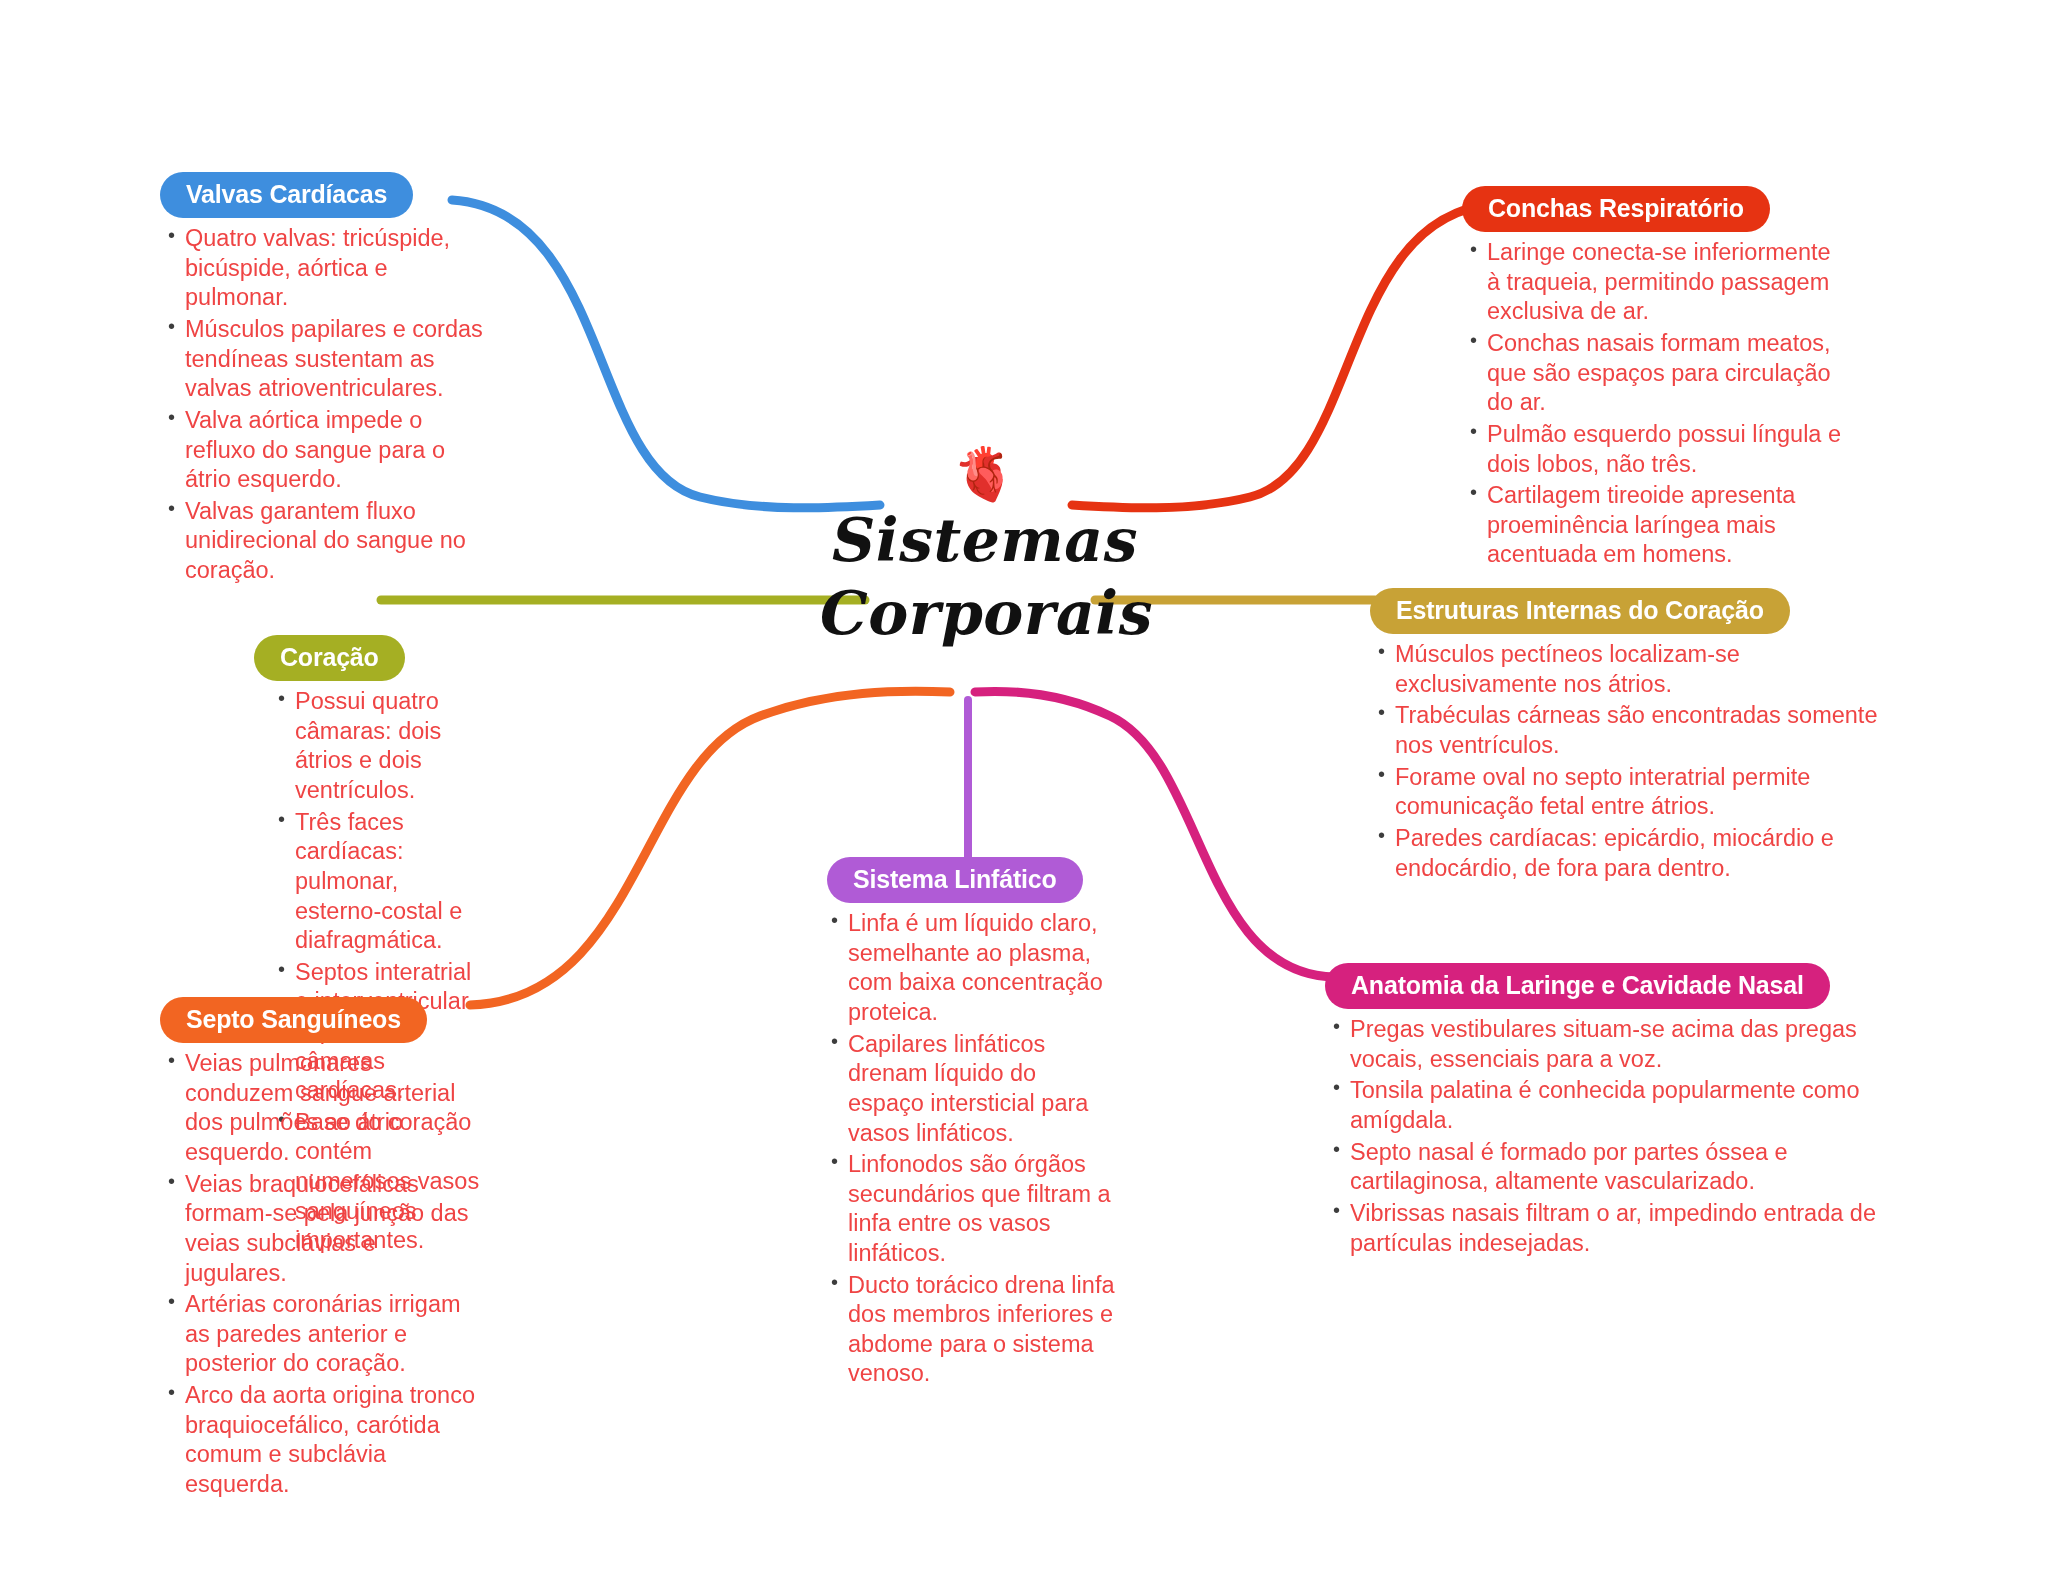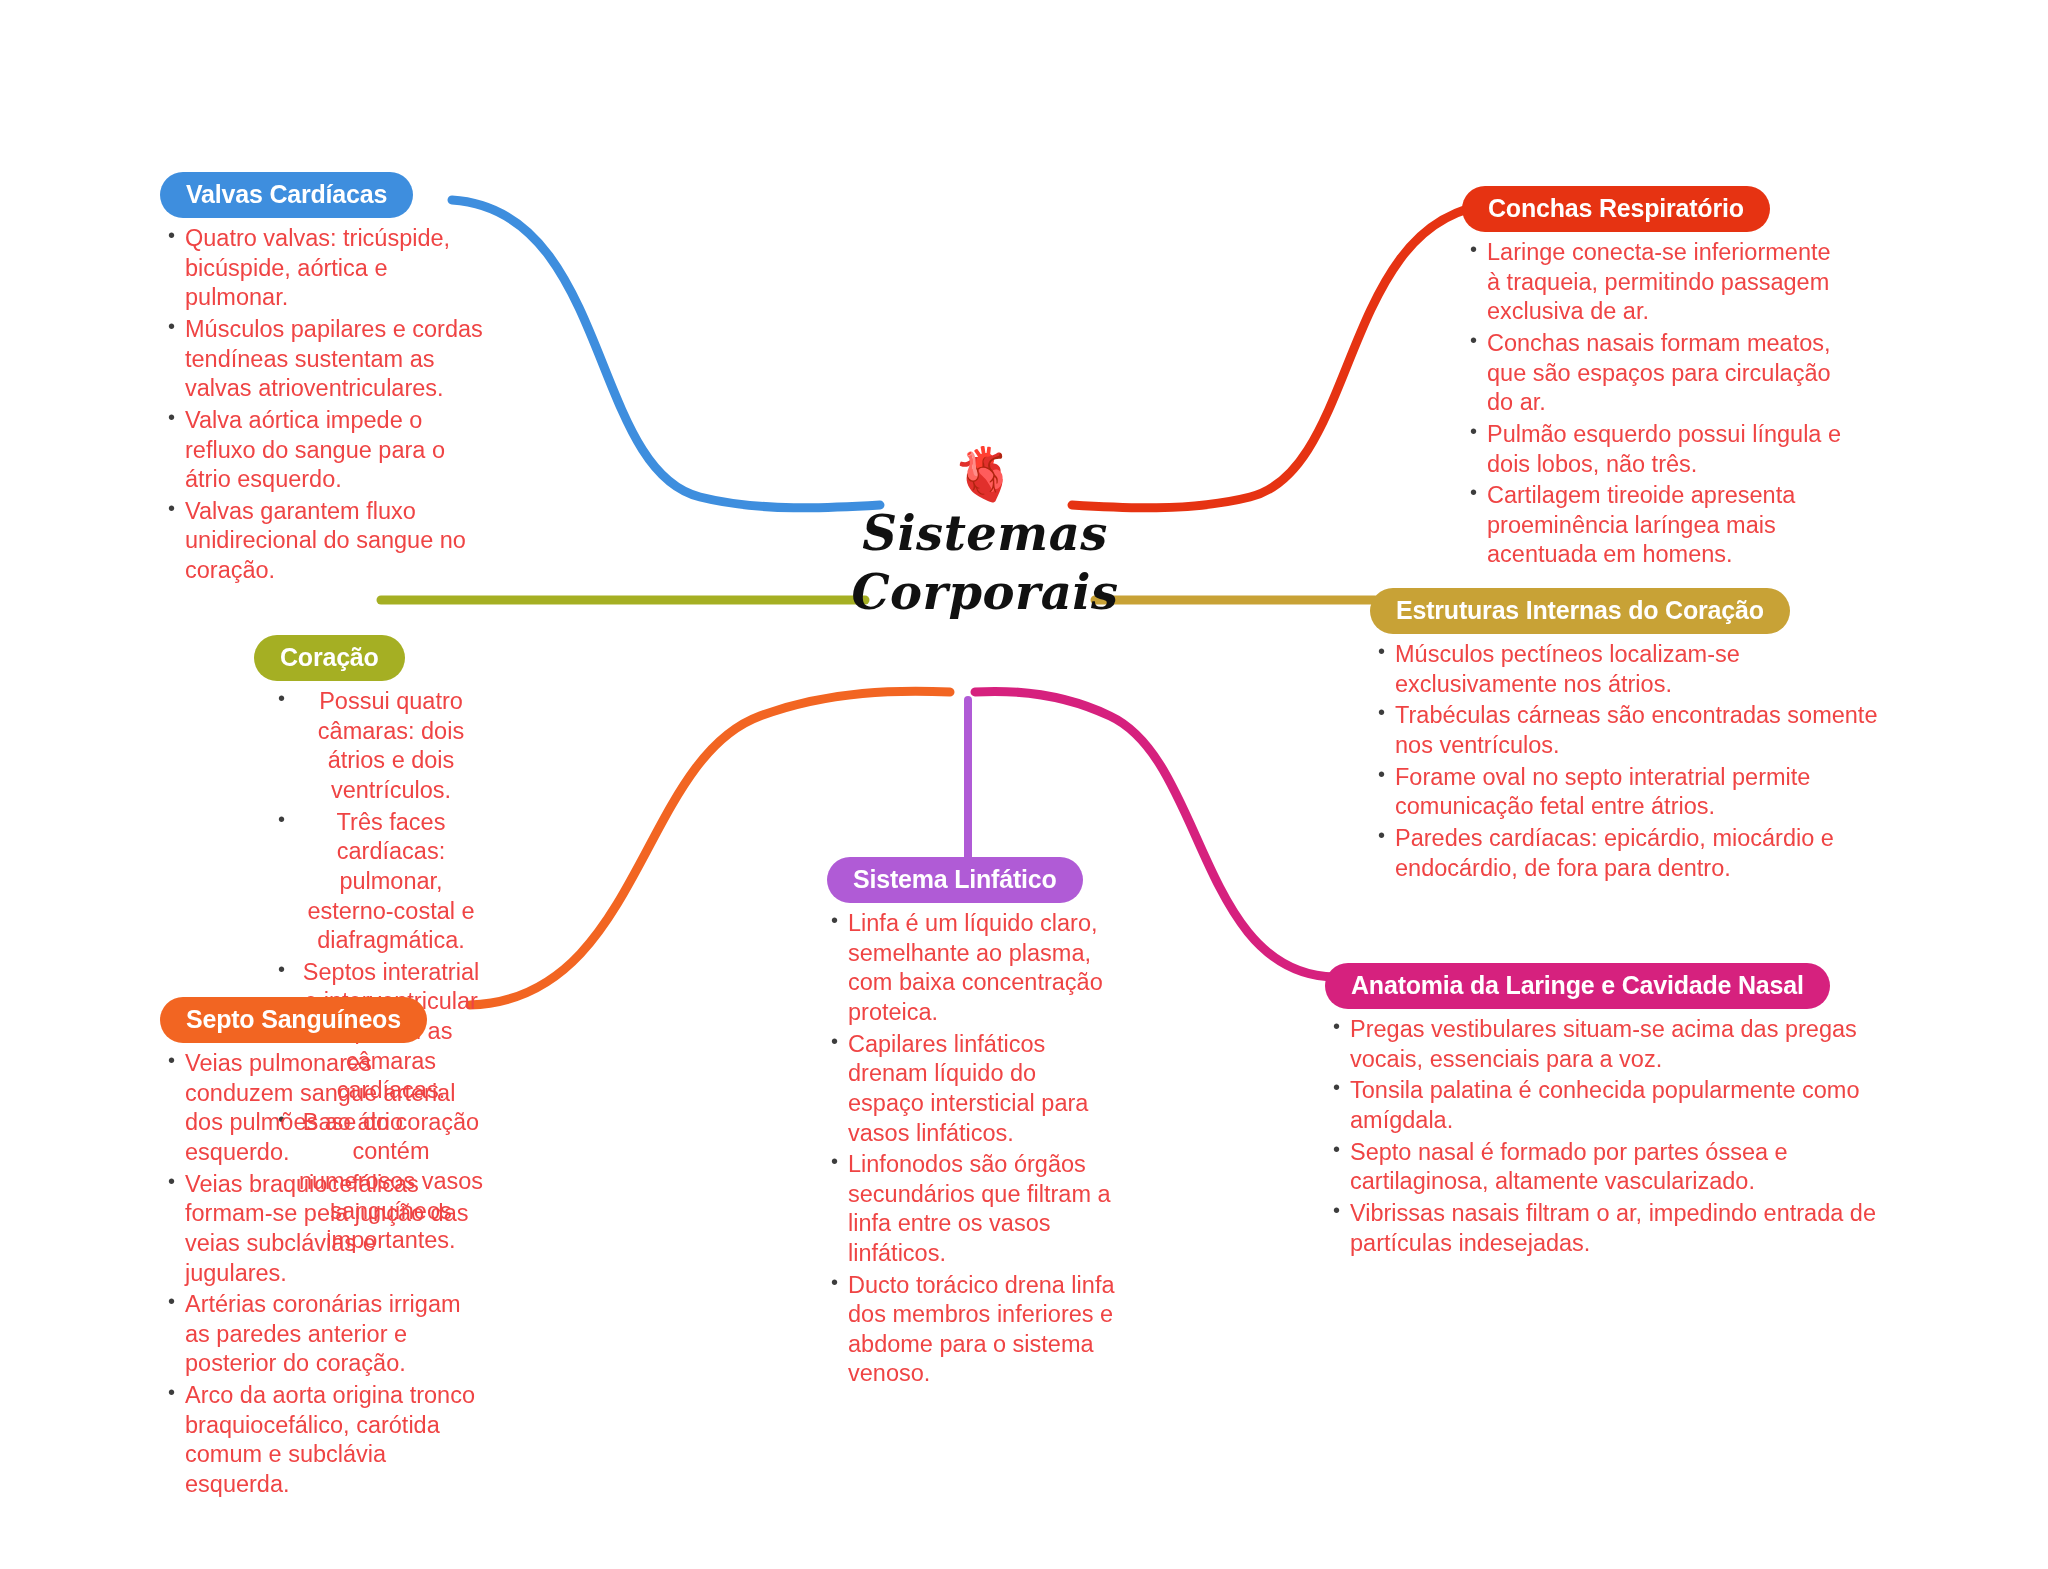--- a/index.html
+++ b/index.html
@@ -43,21 +43,21 @@
     font-size: 52px;
     line-height: 1;
     display: block;
     margin-bottom: 4px;
     filter: saturate(1.1);
   }
   .center-title {
     font-family: "DejaVu Serif", serif;
     font-style: italic;
     font-weight: 700;
-    font-size: 48px;
+    font-size: 60px;
     line-height: 1.22;
     color: #111111;
     letter-spacing: 0.5px;
   }
   .center-title .l2 { display: block; }
 
   
   .branch {
     position: absolute;
   }
@@ -109,21 +109,21 @@
   #branch-vasos .badge,
   #branch-valvas .badge,
   #branch-respiratorio .badge,
   #branch-estruturas .badge,
   #branch-laringe .badge { margin-left: 0; }
 
   
   #branch-coracao .badge-row   { margin-left: 22px; }
   #branch-linfatico .badge-row { margin-left: 22px; }
 
-  #branch-coracao ul.points    { margin-left: 42px; text-align: center; }
+  #branch-coracao ul.points    { margin-left: 42px; }
   #branch-linfatico ul.points  { margin-left: 22px; }
   #branch-valvas ul.points     { margin-left: 4px; }
   #branch-vasos ul.points      { margin-left: 4px; }
   #branch-respiratorio ul.points { margin-left: 4px; }
   #branch-estruturas ul.points { margin-left: 4px; }
   #branch-laringe ul.points    { margin-left: 4px; }
 
   
   #branch-vasos { z-index: 5; }
   #branch-coracao { z-index: 2; margin-top: 48px; }

